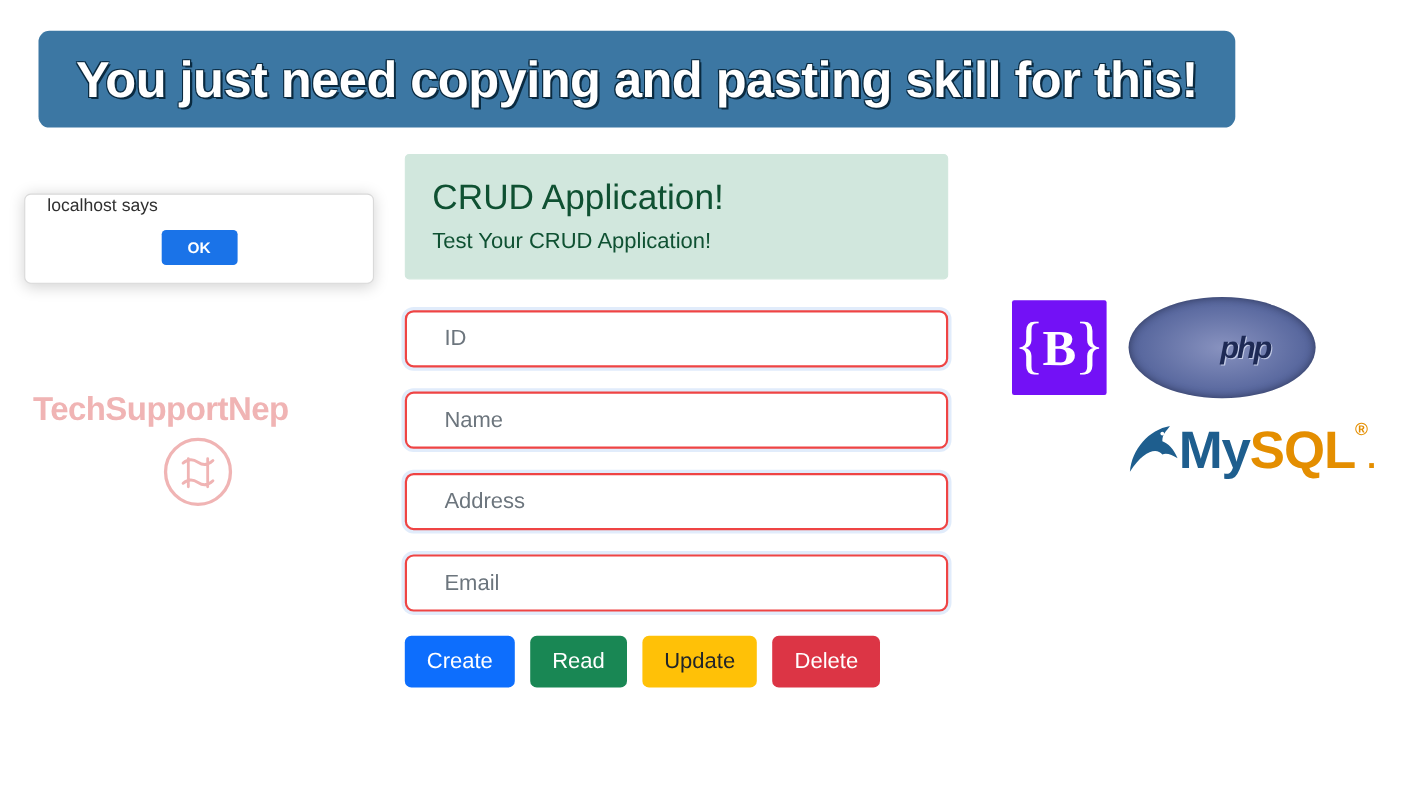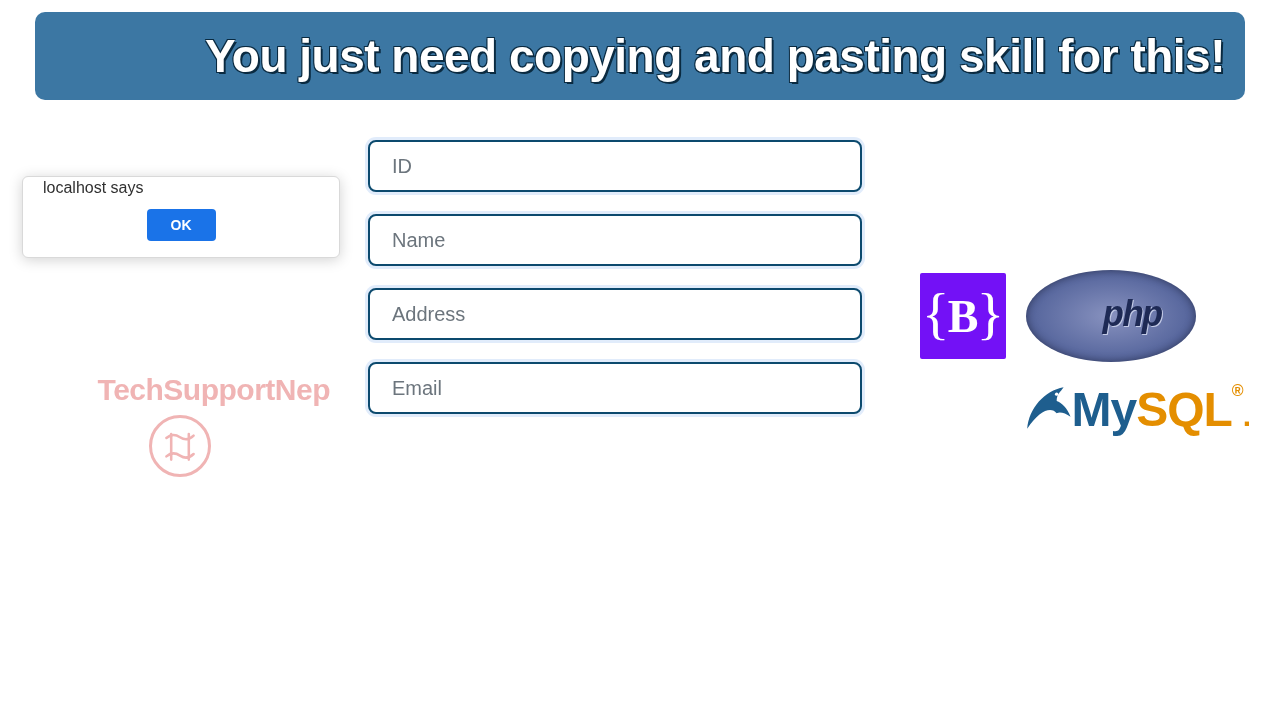--- a/index.html
+++ b/index.html
@@ -7,25 +7,25 @@
     width: 1280px; height: 720px;
     font-family: "Segoe UI", Arial, sans-serif;
     background: #ffffff;
     position: relative;
     overflow: hidden;
   }
 
   
   .banner {
     position: absolute;
-    left: 35px; top: 12px;
-    width: 1210px; height: 88px;
+    left: 35px; top: 28px;
+    width: 1088px; height: 88px;
     background: #3c77a3;
     border-radius: 10px;
-    display: flex; align-items: center; justify-content: flex-end;
+    display: flex; align-items: center; justify-content: center;
     padding: 0 20px;
   }
   .banner-text {
     font-size: 46px;
     font-weight: 700;
     color: #ffffff;
     text-shadow:
       2px 2px 0 #0a2a40,
       -1px -1px 0 #0a2a40,
       1px -1px 0 #0a2a40,
@@ -55,23 +55,23 @@
     border-radius: 4px;
     font-size: 14px;
     font-weight: 600;
     padding: 8px 24px;
     cursor: pointer;
   }
 
   
   .brand {
     position: absolute;
-    left: 30px; top: 373px;
+    left: 30px; top: 356px;
     width: 300px;
-    text-align: right;
+    text-align: left;
   }
   .brand-name {
     font-size: 30px;
     font-weight: 700;
     color: #f0b4b4;
     letter-spacing: -0.5px;
     margin-bottom: 8px;
   }
   .brand-seal {
     width: 62px; height: 62px;
@@ -101,26 +101,26 @@
     color: #0f5132;
     margin-bottom: 10px;
   }
   .crud-sub {
     font-size: 20px;
     color: #0f5132;
   }
   .field {
     width: 100%;
     height: 52px;
-    border: 2px solid #0c4a6e;
+    border: 2px solid #ef4444;
     border-radius: 8px;
     background: #fff;
     font-size: 20px;
     color: #6c757d;
-    padding: 0 22px;
+    padding: 0 34px;
     margin-bottom: 22px;
     box-shadow: 0 0 0 3px rgba(134,178,240,0.25);
     outline: none;
   }
   .field::placeholder { color: #6c757d; }
 
   .btn-row { display: flex; gap: 14px; }
   .btn {
     border: none;
     border-radius: 6px;
@@ -166,22 +166,22 @@
   .bootstrap-b::after  { content: "}"; right: -26px; }
 
   .php-badge {
     width: 170px; height: 92px;
     background: radial-gradient(ellipse at center, #8892bf 0%, #5b6aa0 60%, #3b4a85 100%);
     border-radius: 50%;
     display: flex; align-items: center; justify-content: center;
     box-shadow: inset 0 0 8px rgba(0,0,0,0.4);
   }
   .php-text {
-    font-family: Liberation Mono, monospace;
-    font-size: 36px;
+    font-family: Liberation Sans, sans-serif;
+    font-size: 28px;
     font-weight: 900;
     font-style: italic;
     color: #1e2a55;
     text-shadow: 1px 1px 0 #c3cbe6;
     letter-spacing: -2px;
     margin-left: 42px;
   }
 
   .mysql {
     display: flex;
@@ -223,26 +223,36 @@
 <div class="brand">
   <div class="brand-name">TechSupportNep</div>
   <div class="brand-seal">
     <svg viewBox="0 0 50 50">
       <path d="M8 15 Q16 8 25 14 Q34 20 42 12 M8 38 Q16 31 25 37 Q34 43 42 35 M14 10 L14 42 M36 10 L36 42" stroke="#f0b4b4" stroke-width="3.2" fill="none" stroke-linecap="round"></path>
     </svg>
   </div>
 </div>
 
 <div class="crud">
+  <div class="crud-header">
+    <div class="crud-title">CRUD Application!</div>
+    <div class="crud-sub">Test Your CRUD Application!</div>
+  </div>
 
   <input class="field" placeholder="ID" style="">
   <input class="field" placeholder="Name" style="">
   <input class="field" placeholder="Address" style="">
   <input class="field" placeholder="Email" style="">
 
+  <div class="btn-row">
+    <button class="btn btn-create">Create</button>
+    <button class="btn btn-read">Read</button>
+    <button class="btn btn-update">Update</button>
+    <button class="btn btn-delete">Delete</button>
+  </div>
 </div>
 
 <div class="badges">
   <div class="badges-row1">
     <div class="bootstrap-badge">
       <span class="bootstrap-b">B</span>
     </div>
     <div class="php-badge">
       <span class="php-text">php</span>
     </div>

